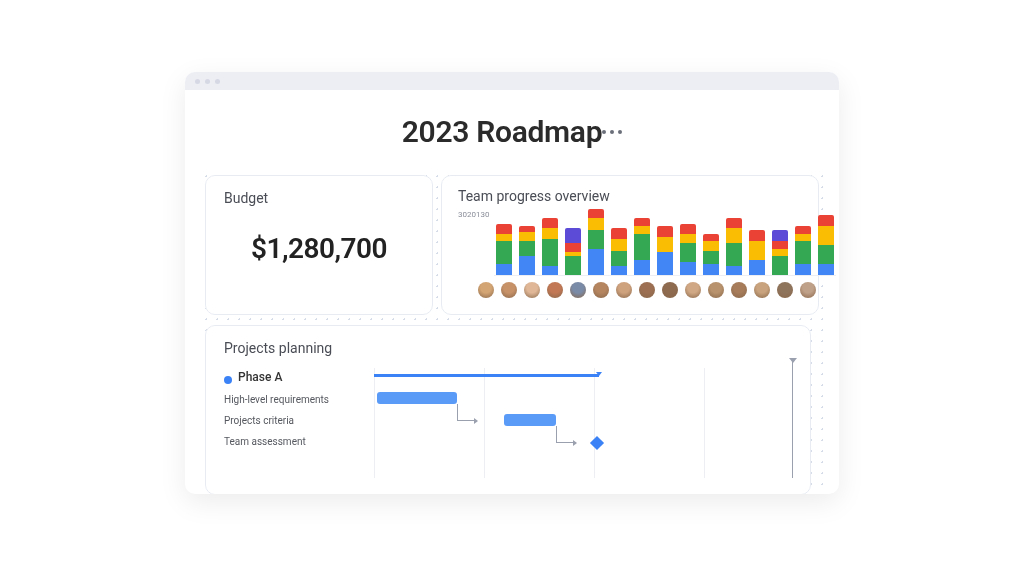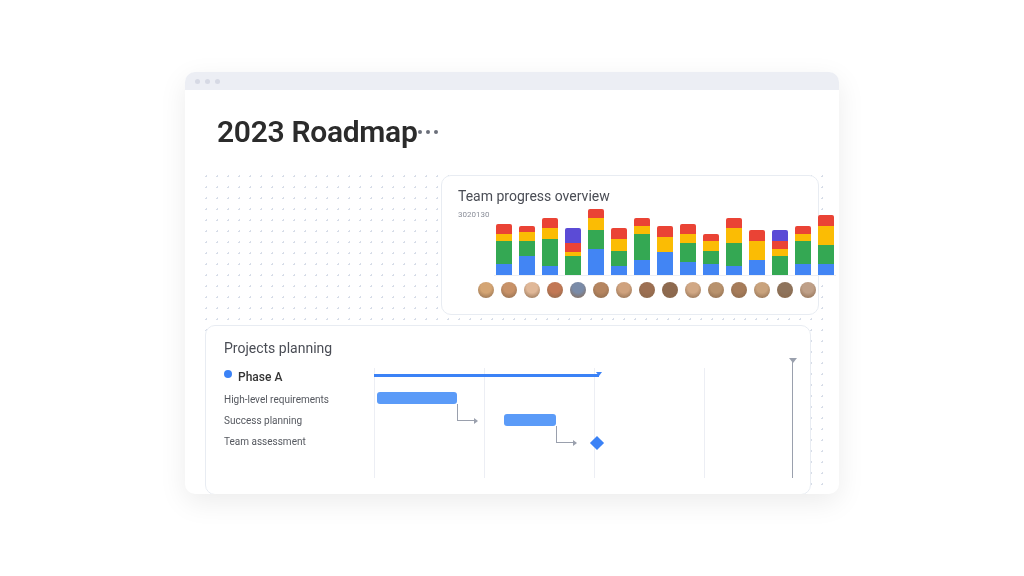--- a/index.html
+++ b/index.html
@@ -26,21 +26,21 @@
     background: #eceef4;
     display: flex;
     align-items: center;
     padding-left: 10px;
     gap: 5px;
   }
   .dot { width: 5px; height: 5px; border-radius: 50%; background: #d6d9e4; }
   .header {
     display: flex;
     align-items: center;
-    justify-content: flex-start;
+    justify-content: center;
     padding: 24px 32px 18px 32px;
   }
   .header h1 {
     font-size: 30px;
     font-weight: 600;
     color: #2b2b2b;
     letter-spacing: -0.3px;
   }
   .more {
     display: flex;
@@ -131,21 +131,21 @@
   }
   .gantt-left {
     width: 150px;
     font-size: 11px;
     color: #4a4d55;
     display: flex;
     flex-direction: column;
     gap: 10px;
     padding-top: 2px;
   }
-  .phase-row { display: flex; align-items: flex-start; gap: 6px; font-weight: 500; font-size: 12px; color: #333; }
+  .phase-row { display: flex; align-items: flex-end; gap: 6px; font-weight: 500; font-size: 12px; color: #333; }
   .phase-dot { width: 8px; height: 8px; border-radius: 50%; background: #3b82f6; }
   .task-label { font-size: 10px; color: #55585f; }
   .gantt-right {
     flex: 1;
     position: relative;
     height: 110px;
   }
   .gline {
     position: absolute;
     top: 0;
@@ -231,20 +231,24 @@
     <h1>2023 Roadmap</h1>
     <div class="more">
       <span></span>
       <span></span>
       <span></span>
     </div>
   </div>
 
   <div class="canvas">
 
+    <div class="card budget-card">
+      <div class="label">Budget</div>
+      <div class="value">$1,280,700</div>
+    </div>
 
     <div class="card progress-card">
       <div class="label">Team progress overview</div>
       <div class="bars-wrap">
         <div class="y-axis" id="yaxis">
             <div>30</div>
             <div>20</div>
             <div>13</div>
             <div>0</div>
           </div>
@@ -360,21 +364,21 @@
 
     <div class="card planning-card">
       <div class="label">Projects planning</div>
       <div class="gantt">
         <div class="gantt-left">
           <div class="phase-row">
             <div class="phase-dot"></div>
             <span>Phase A</span>
           </div>
           <div class="task-label">High-level requirements</div>
-          <div class="task-label">Success planning</div>
+          <div class="task-label">Projects criteria</div>
           <div class="task-label">Team assessment</div>
         </div>
         <div class="gantt-right">
           <div class="gline" style="left:0"></div>
           <div class="gline" style="left:110px"></div>
           <div class="gline" style="left:220px"></div>
           <div class="gline" style="left:330px"></div>
           <div class="today-line" style="left:418px"></div>
 
           <div class="gbar phase" style="left:0;top:6px;width:225px"></div>

